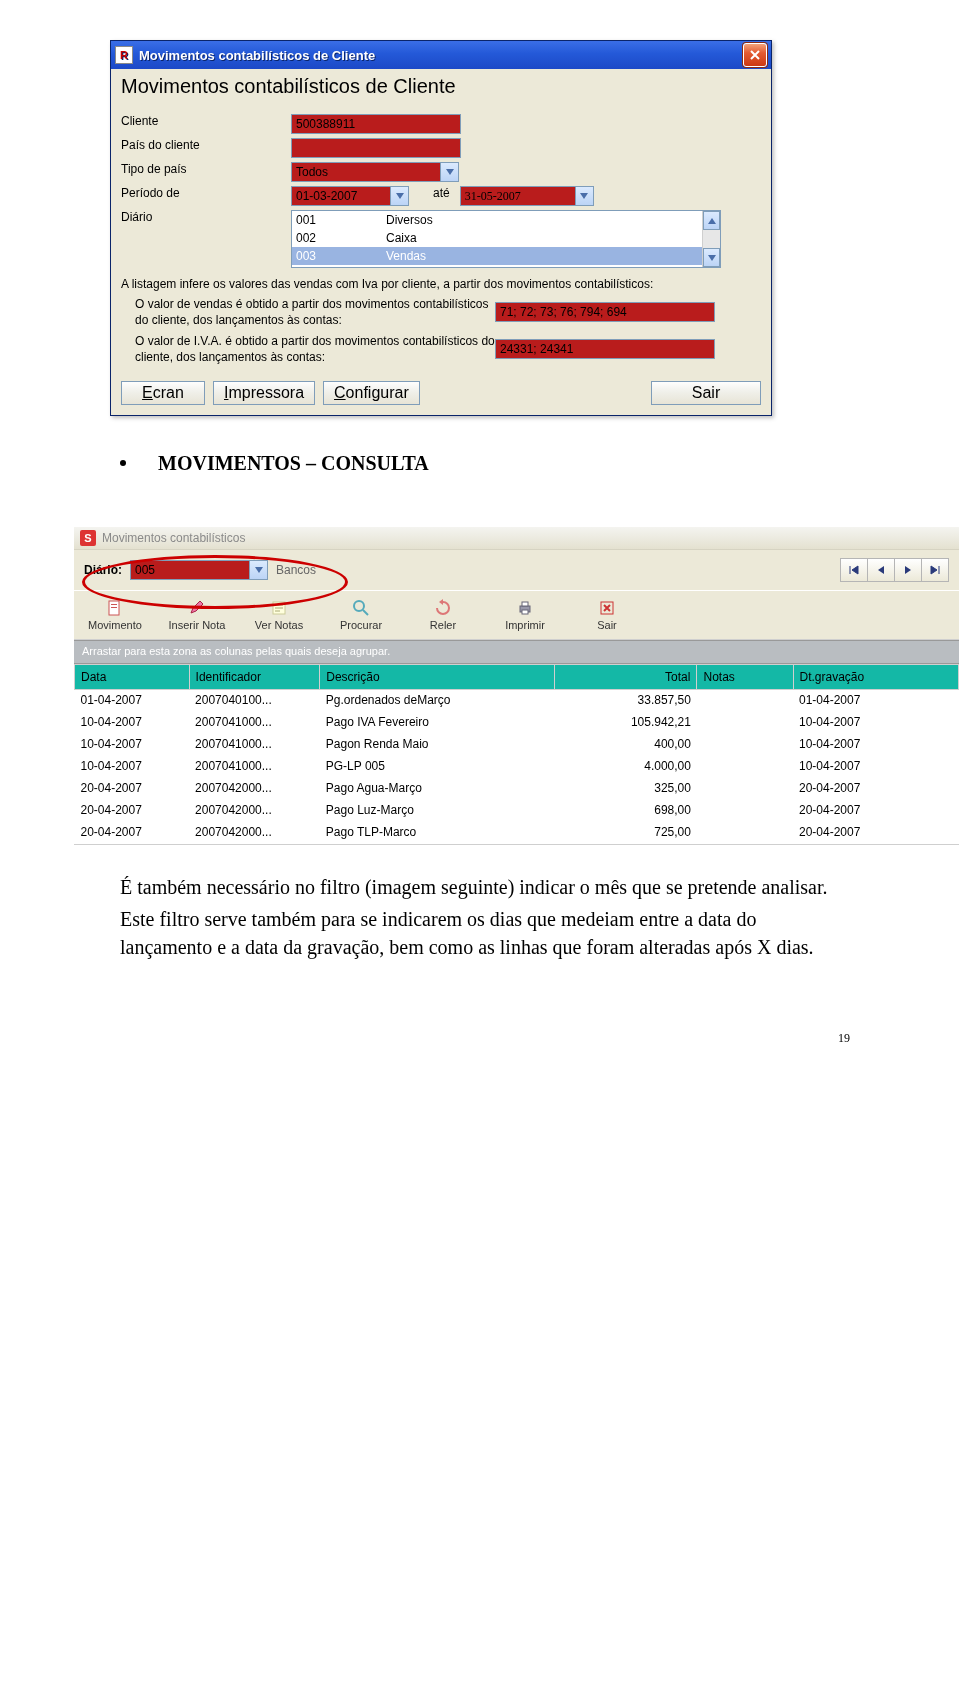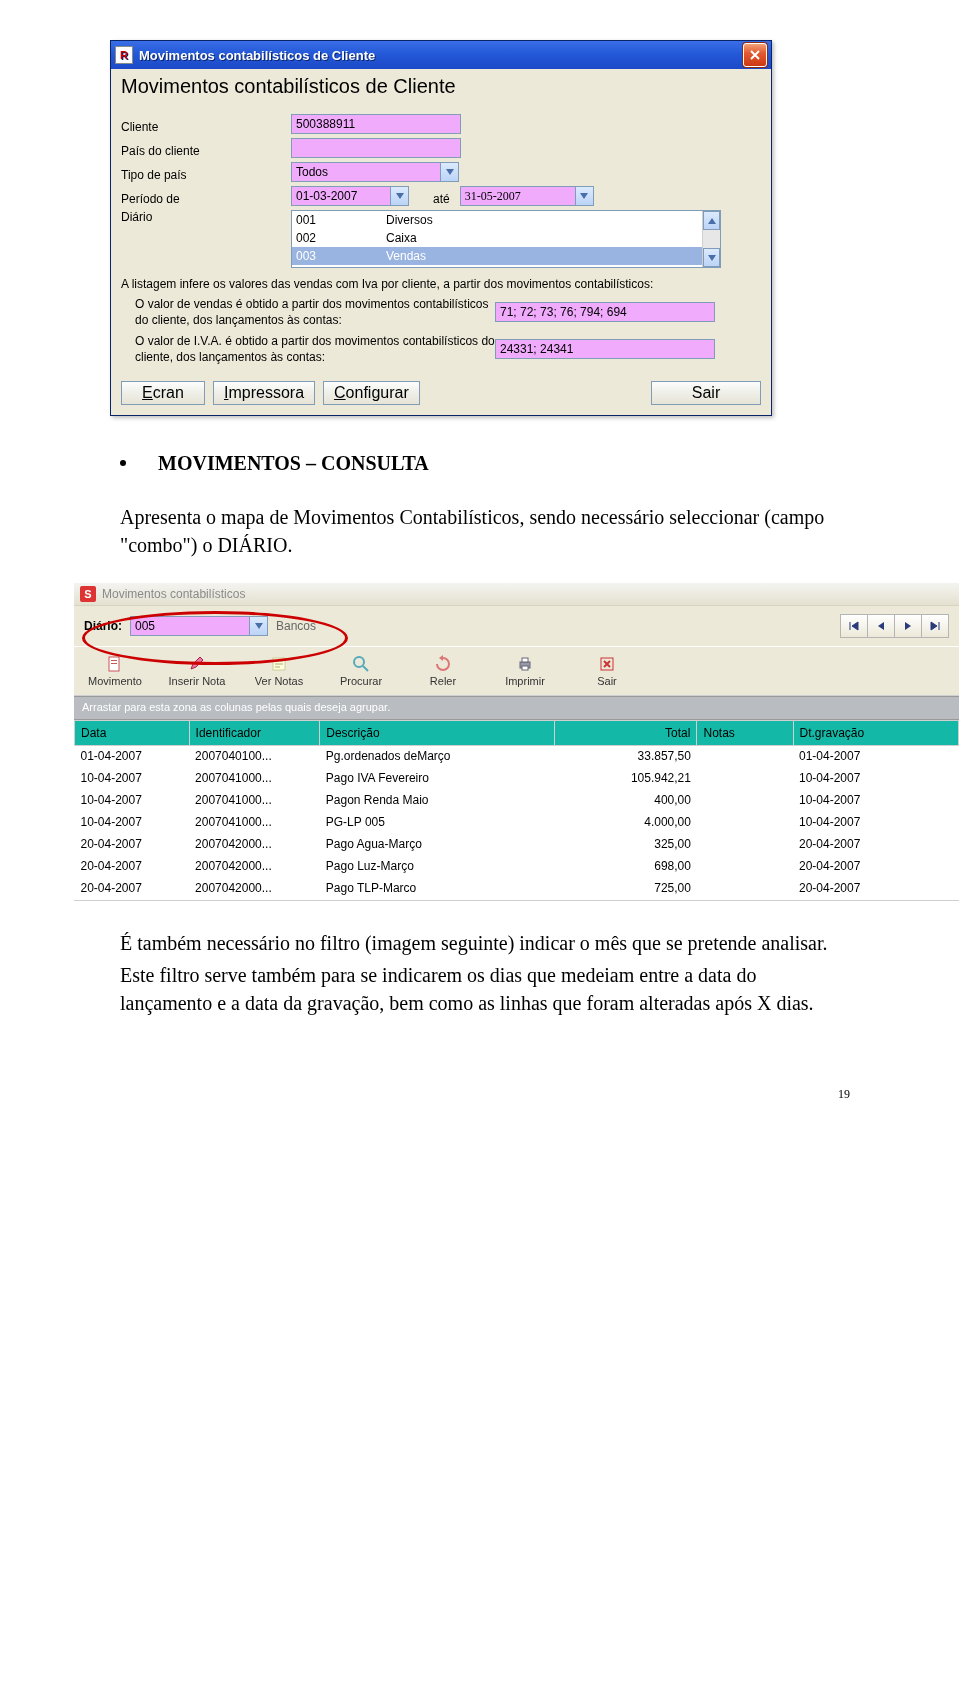--- a/index.html
+++ b/index.html
@@ -59,34 +59,34 @@
     color: #000;
     padding: 6px 10px 10px 10px;
     background:#ece9d8;
   }
   .panel-inset {
     margin: 6px 10px 8px 10px;
     background:#ece9d8;
   }
   .form-row {
     display:flex;
-    align-items:flex-end;
+    align-items:flex-start;
     margin: 4px 0;
   }
   .form-row .lbl {
     width: 170px;
     color:#000;
   }
   .form-row .lbl2 {
     padding: 0 10px 0 24px;
     color:#000;
   }
   .text-input {
     border: 1px solid #7f9db9;
-    background:#f0abfc;
+    background:#b91c1c;
     height: 20px;
     padding: 0 4px;
     font-family: Tahoma, Arial, sans-serif;
     font-size: 12px;
     box-sizing:border-box;
   }
   .combo {
     display:flex;
   }
   .combo .dd {
@@ -415,21 +415,20 @@
         </div>
     </div>
   </div>
 
   <div class="doc-text-block">
     <div class="bullet-line">
       <span class="bullet-dot"></span>
       <span>MOVIMENTOS – CONSULTA</span>
     </div>
   </div>
-  <div class="doc-text-para" style="margin-top:8px">Apresenta o mapa de Movimentos Contabilísticos, sendo necessário seleccionar (campo "combo") o DIÁRIO.</div>
 
   <div style="height:24px"></div>
   <div class="xp-window2 ui-font">
     <div class="w2-titlebar">
       <span class="ico2">S</span>
       <span>Movimentos contabilísticos</span>
     </div>
     <div class="ellipse-annot"></div>
     <div class="w2-filter-row">
       <span class="lbl">Diário:</span>

